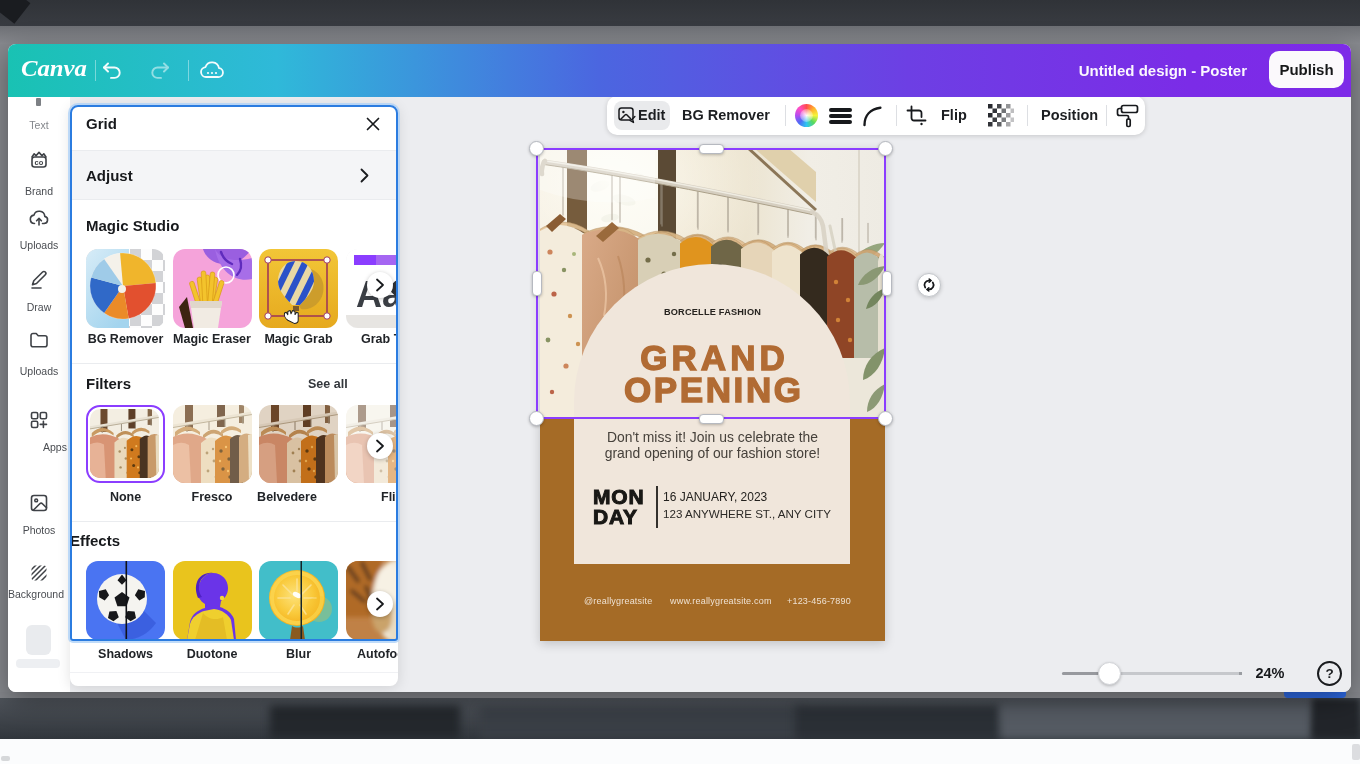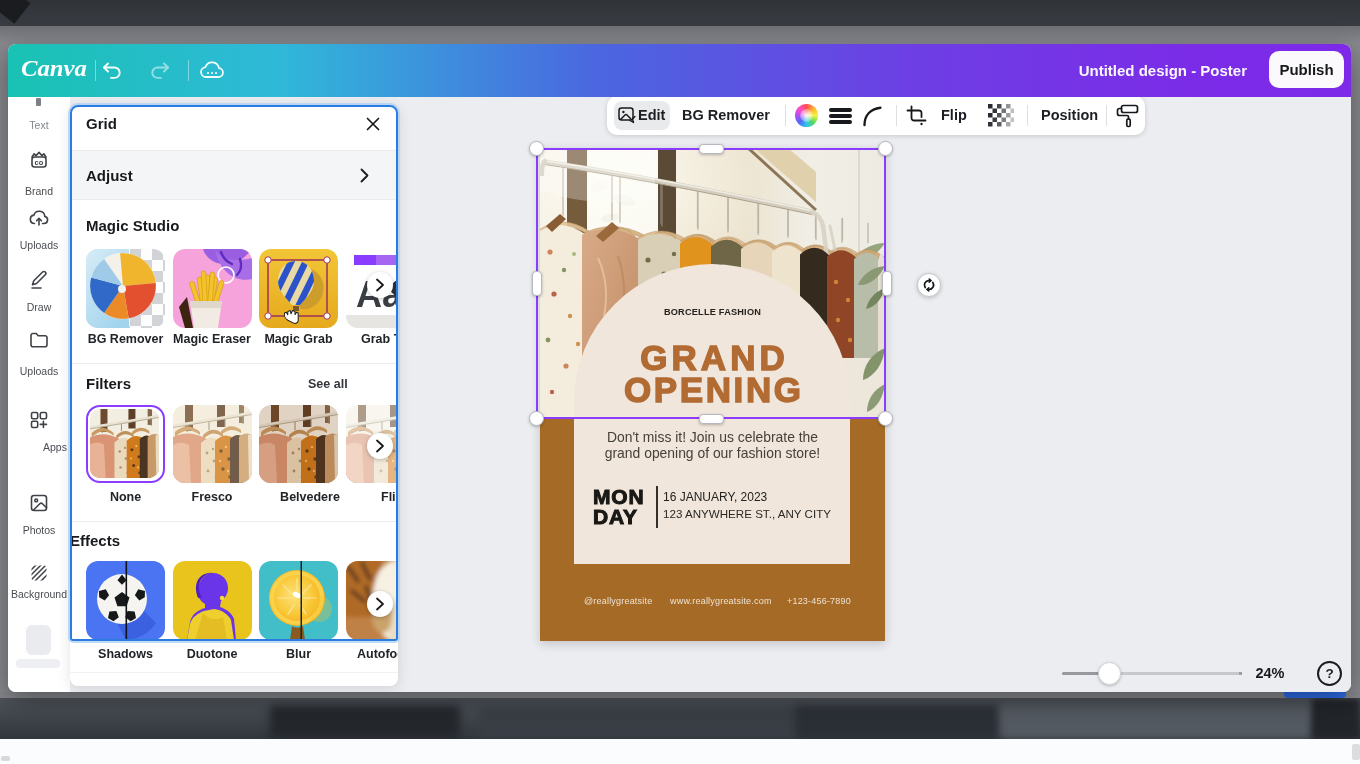--- a/index.html
+++ b/index.html
@@ -335,21 +335,21 @@
       <svg class="abs" style="left:19px;top:464px" width="24" height="24" viewBox="0 0 24 24">
         <defs>
             <clipPath id="bgclip">
               <rect x="4.5" y="4.5" width="15" height="15" rx="2.5"></rect>
             </clipPath>
           </defs>
         <g clip-path="url(#bgclip)" stroke="#3f4247" stroke-width="1.5">
           <path d="M0 8 L8 0 M0 13 L13 0 M0 18 L18 0 M1 22 L22 1 M5 23 L23 5 M10 24 L24 10 M15 25 L25 15"></path>
         </g>
       </svg>
-      <div class="lbl" style="left:0;top:491px;width:62px">Background</div>
+      <div class="lbl" style="left:0;top:491px;width:54px">Background</div>
 
       <div class="abs" style="left:18px;top:528px;width:25px;height:30px;background:#e9ebee;border-radius:6px"></div>
       <div class="abs" style="left:8px;top:562px;width:44px;height:9px;background:#edeff2;border-radius:4px"></div>
     </div>
 
     <div class="abs" id="panel" style="left:62px;top:61px;width:328px;height:581px;background:#fff;border-radius:8px;box-shadow:0 2px 14px rgba(0,0,0,.12);overflow:hidden">
       <div class="abs h15" style="left:16px;top:10px">Grid</div>
       <svg class="abs" style="left:295px;top:11px" width="16" height="16" viewBox="0 0 16 16" stroke="#17191c" stroke-width="1.7" stroke-linecap="round">
           <path d="M2.5 2.5 L13.5 13.5 M13.5 2.5 L2.5 13.5"></path>
         </svg>
@@ -493,21 +493,21 @@
           </svg>
       </div>
       <div class="thumb" style="left:275.5px;top:300px;height:78px">
         <svg width="79" height="78" viewBox="0 0 79 78">
             <use href="#fthumb"></use>
             <rect width="79" height="78" fill="rgba(255,255,255,.45)"></rect>
           </svg>
       </div>
       <div class="tlabel" style="left:5.5px;top:385px">None</div>
       <div class="tlabel" style="left:92px;top:385px">Fresco</div>
-      <div class="tlabel" style="left:190px;top:385px">Belvedere</div>
+      <div class="tlabel" style="left:167px;top:385px">Belvedere</div>
       <div class="tlabel" style="left:311px;top:385px;width:auto;text-align:left">Flint</div>
       <div class="arrowbtn" style="left:297px;top:328px">
           <svg width="10" height="14" viewBox="0 0 10 14" fill="none" stroke="#17191c" stroke-width="1.8" stroke-linecap="round" stroke-linejoin="round">
             <path d="M2 1.5 L8 7 L2 12.5"></path>
           </svg>
         </div>
 
       <div class="hsep" style="top:416px"></div>
       <div class="abs h15" style="left:0;top:427px">Effects</div>
 

